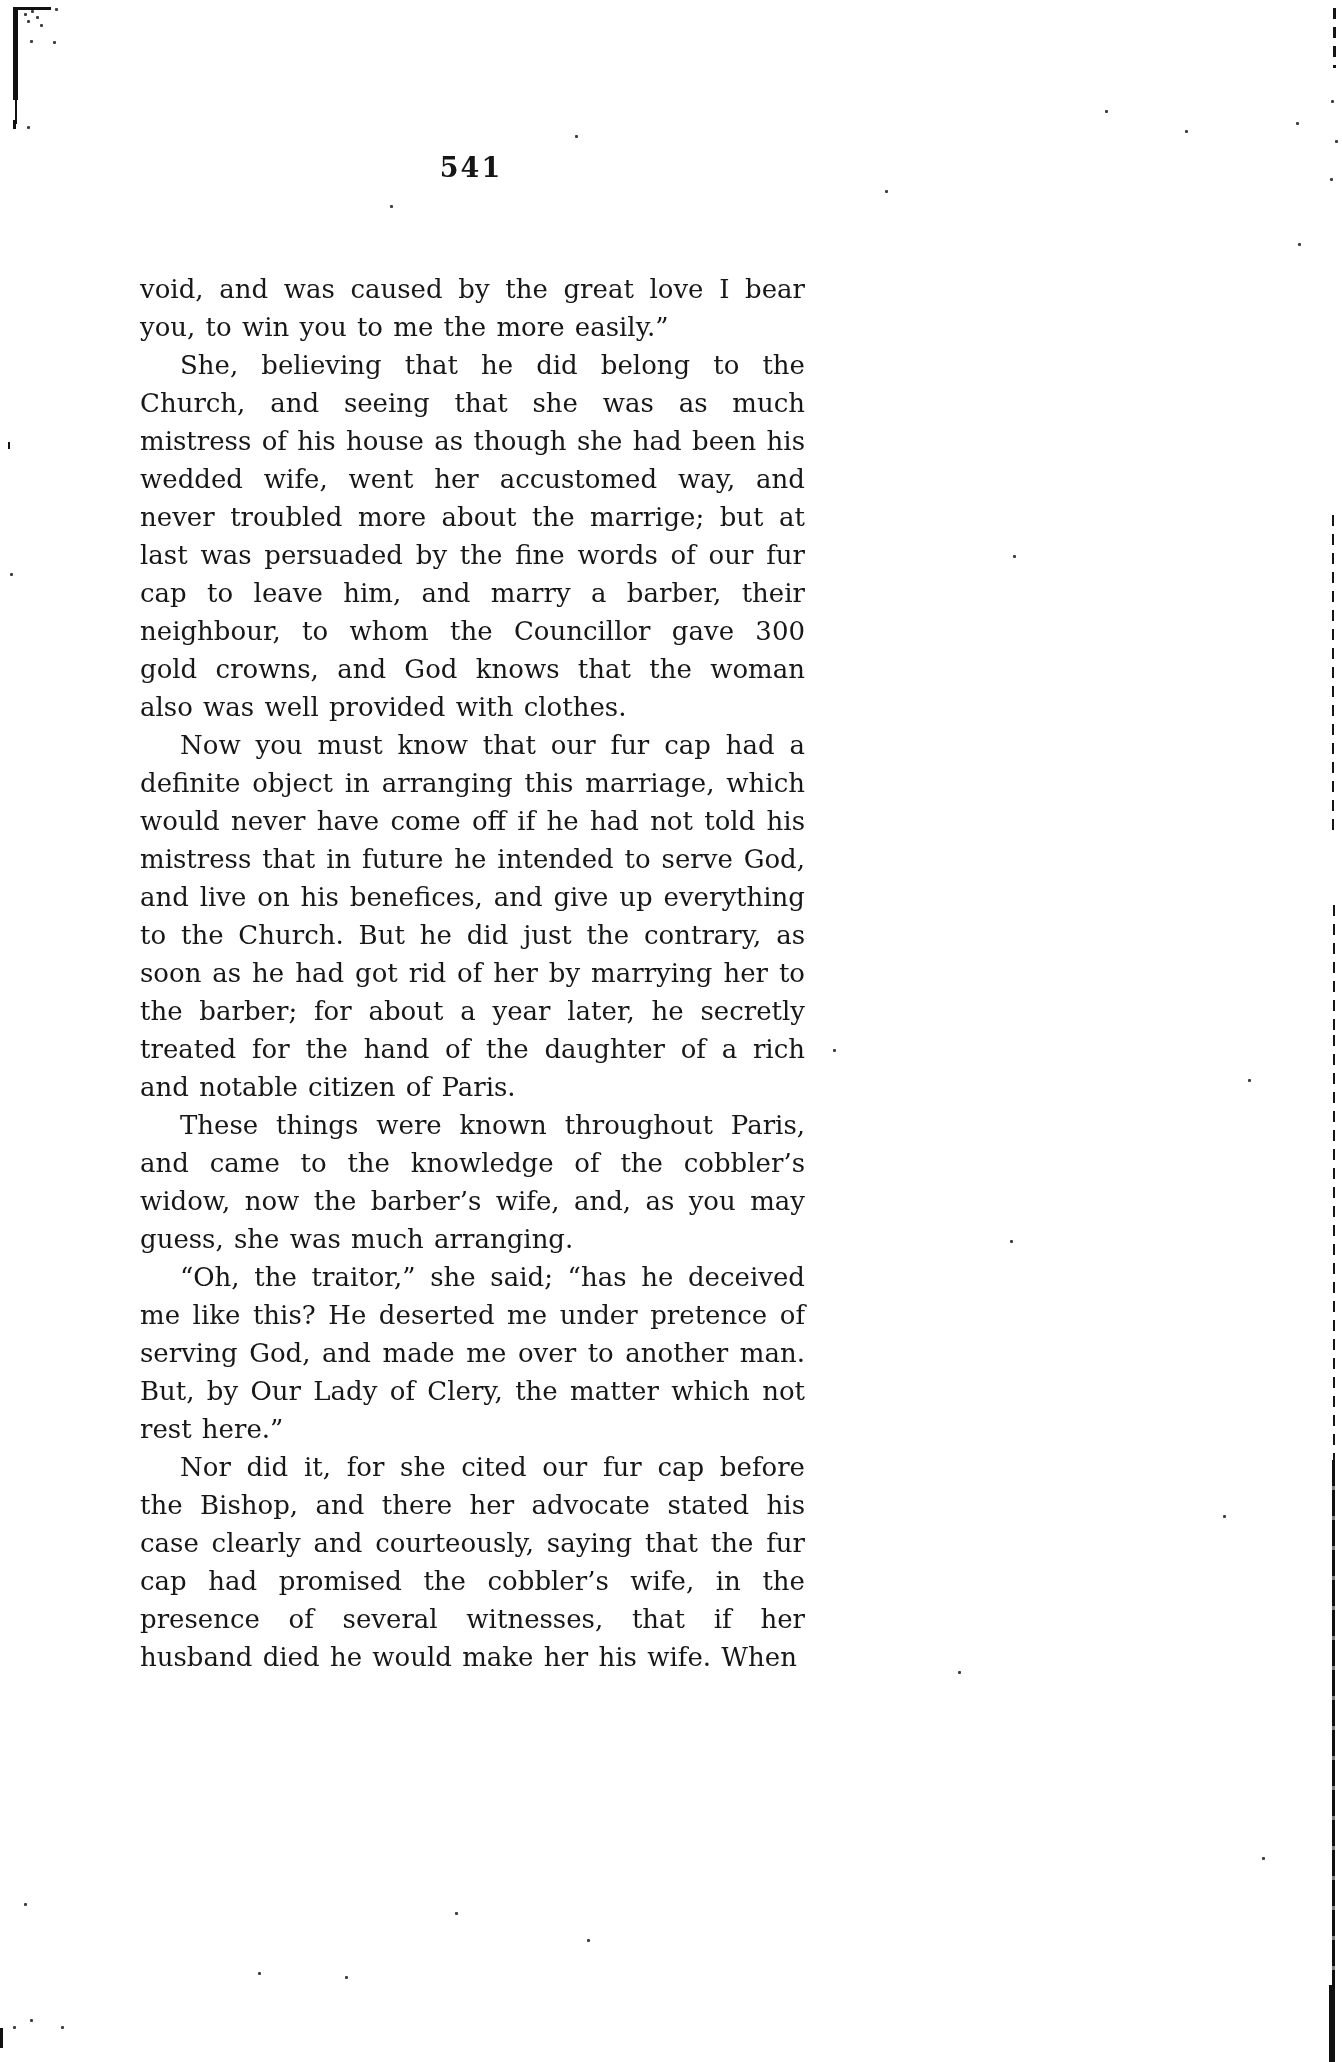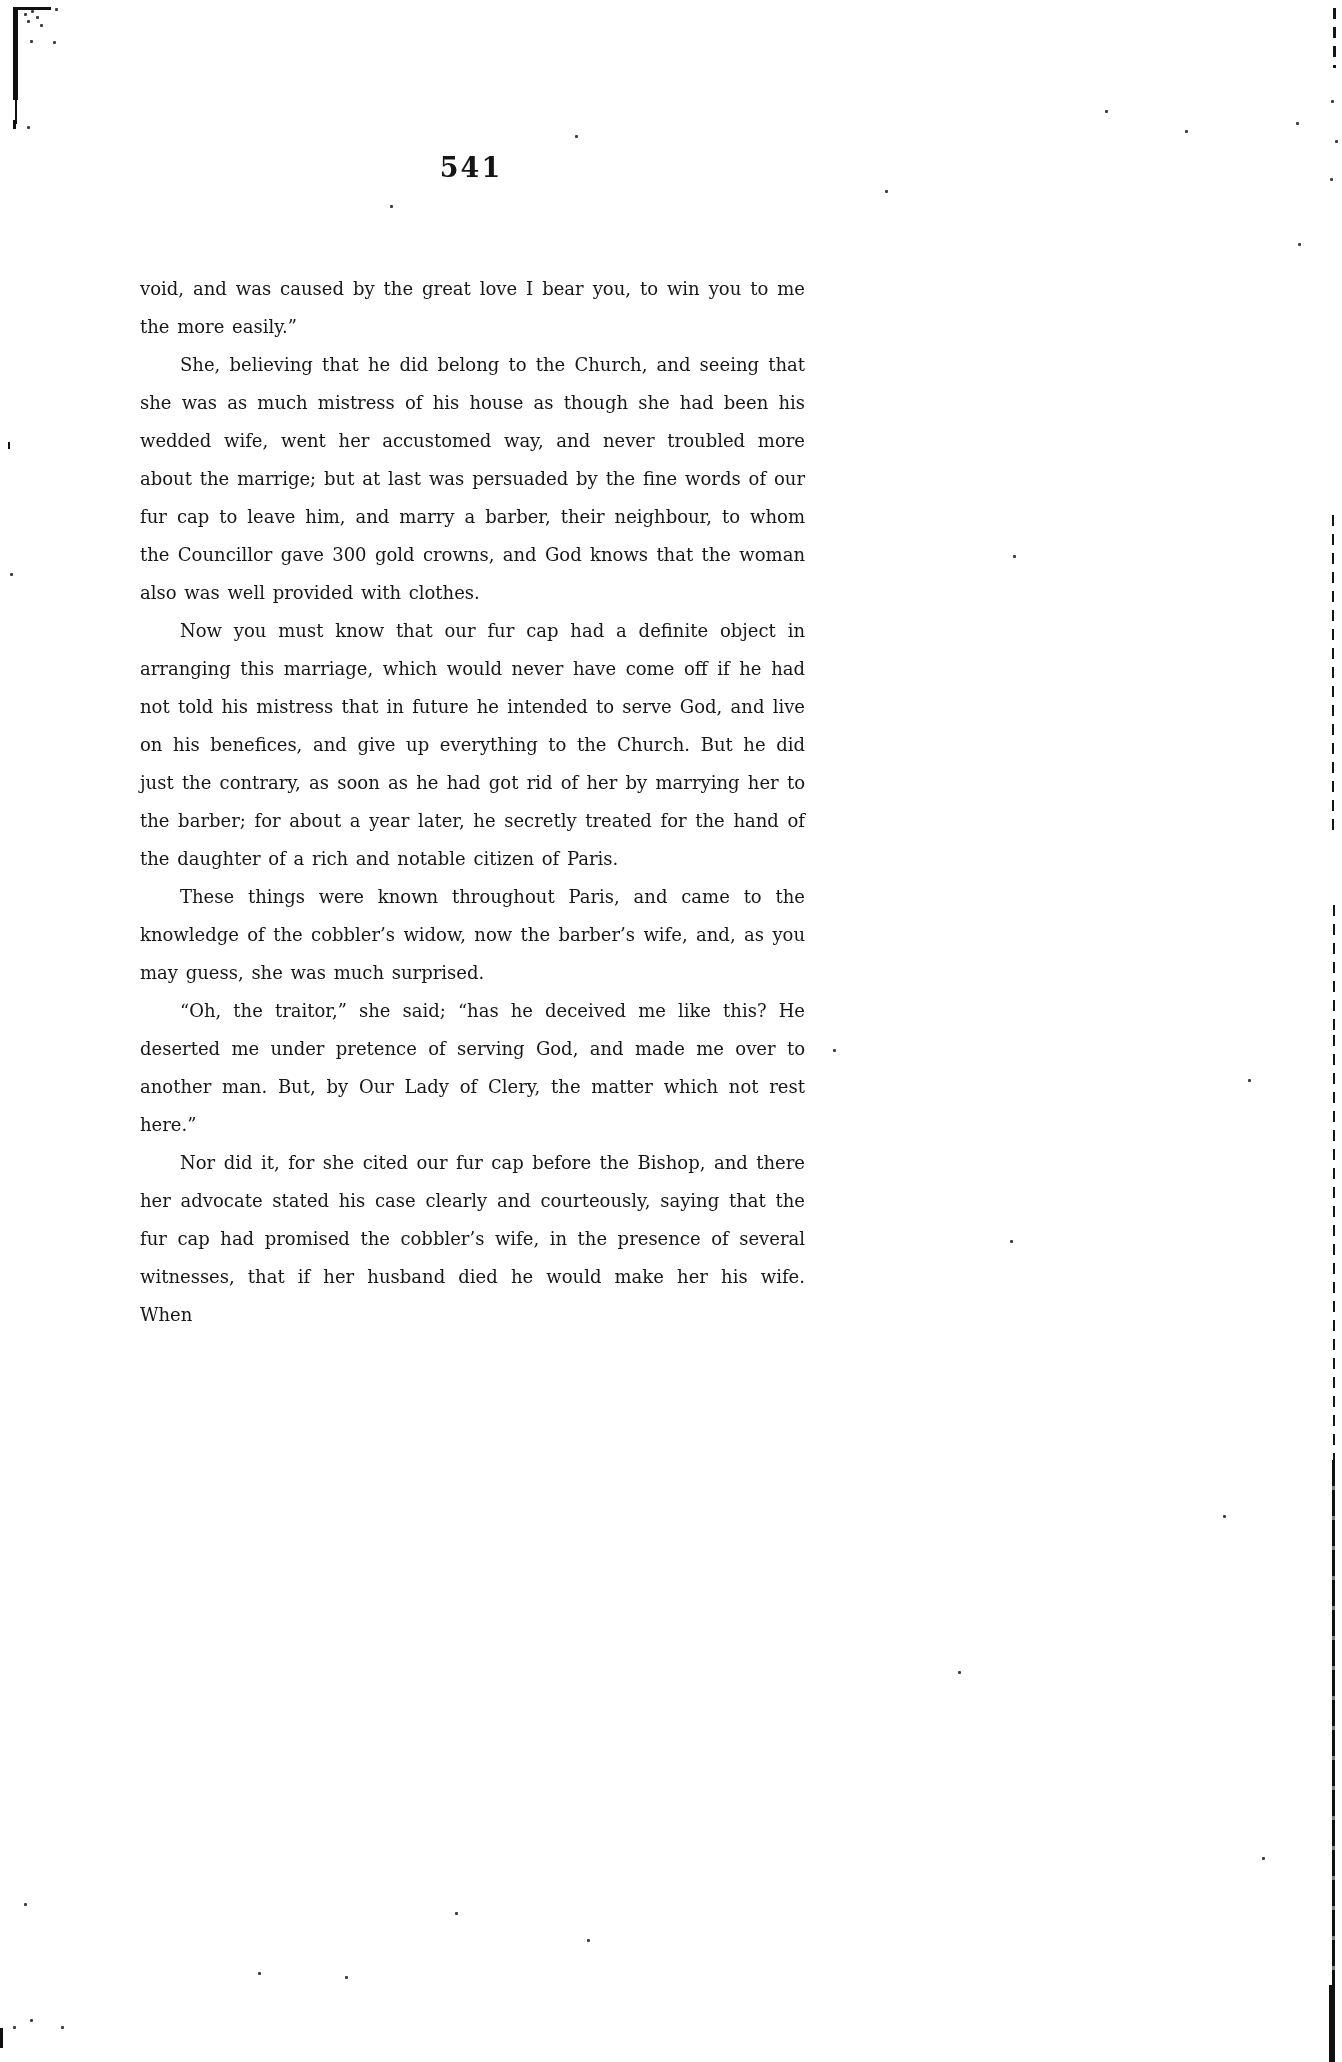--- a/index.html
+++ b/index.html
@@ -29,21 +29,21 @@
   }
   .text-block {
     position: absolute;
     top: 270px;
     left: 140px;
     width: 665px;
   }
   .text-block p {
     margin: 0;
     padding: 0;
-    font-size: 18px;
+    font-size: 26px;
     line-height: 38px;
     text-align: justify;
     text-indent: 40px;
     word-spacing: 2px;
     color: #171717;
     font-weight: 500;
   }
   .text-block p.no-indent {
     text-indent: 0;
   }
@@ -75,21 +75,21 @@
 <body>
 
 <div class="scan-page">
 
   <div class="page-number">541</div>
 
   <div class="text-block">
     <p class="no-indent">void, and was caused by the great love I bear you, to win you to me the more easily.”</p>
     <p>She, believing that he did belong to the Church, and seeing that she was as much mistress of his house as though she had been his wedded wife, went her accustomed way, and never troubled more about the marrige; but at last was persuaded by the fine words of our fur cap to leave him, and marry a barber, their neighbour, to whom the Councillor gave 300 gold crowns, and God knows that the woman also was well provided with clothes.</p>
     <p>Now you must know that our fur cap had a definite object in arranging this marriage, which would never have come off if he had not told his mistress that in future he intended to serve God, and live on his benefices, and give up everything to the Church. But he did just the contrary, as soon as he had got rid of her by marrying her to the barber; for about a year later, he secretly treated for the hand of the daughter of a rich and notable citizen of Paris.</p>
-    <p>These things were known throughout Paris, and came to the knowledge of the cobbler’s widow, now the barber’s wife, and, as you may guess, she was much surprised.</p>
+    <p>These things were known throughout Paris, and came to the knowledge of the cobbler’s widow, now the barber’s wife, and, as you may guess, she was much arranging.</p>
     <p>“Oh, the traitor,” she said; “has he deceived me like this? He deserted me under pretence of serving God, and made me over to another man. But, by Our Lady of Clery, the matter which not rest here.”</p>
     <p>Nor did it, for she cited our fur cap before the Bishop, and there her advocate stated his case clearly and courteously, saying that the fur cap had promised the cobbler’s wife, in the presence of several witnesses, that if her husband died he would make her his wife.  When</p>
   </div>
 
   <div class="artifact" style="left:13px; top:7px; width:5px; height:93px;"></div>
   <div class="artifact" style="left:15px; top:98px; width:2px; height:26px;"></div>
   <div class="artifact" style="left:13px; top:120px; width:3px; height:9px;"></div>
   <div class="artifact" style="left:13px; top:7px; width:38px; height:3px;"></div>
   <div class="speck" style="left:55px; top:8px;"></div>
   <div class="speck" style="left:24px; top:13px;"></div>

